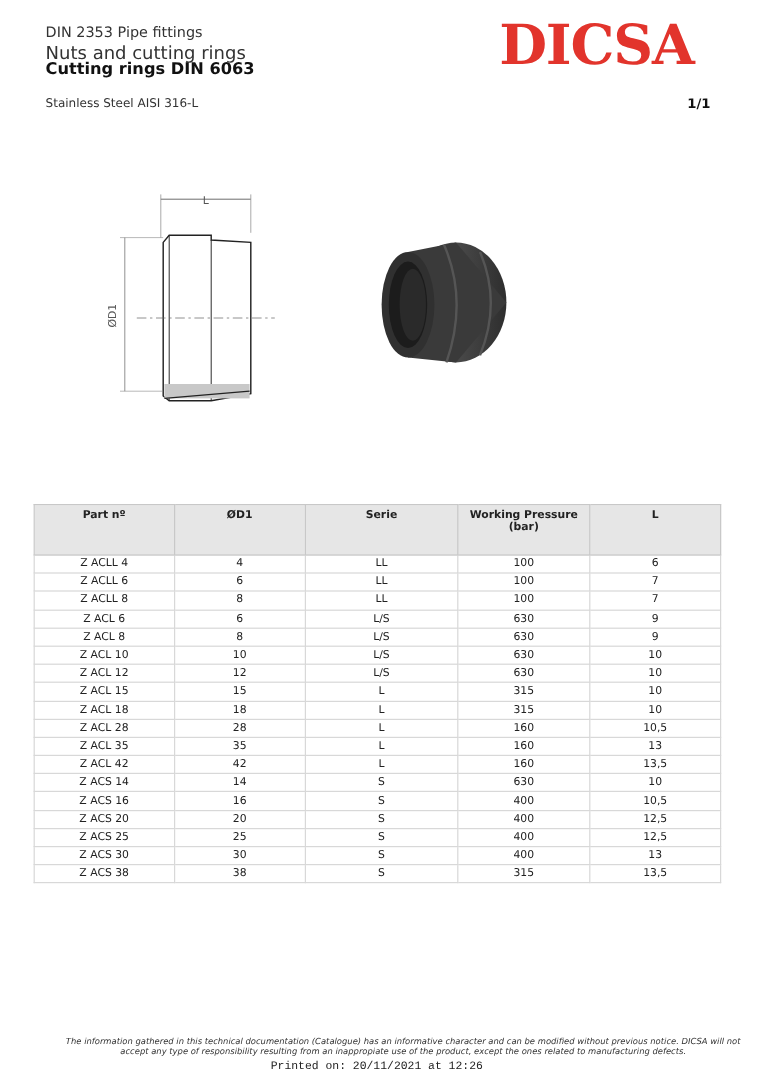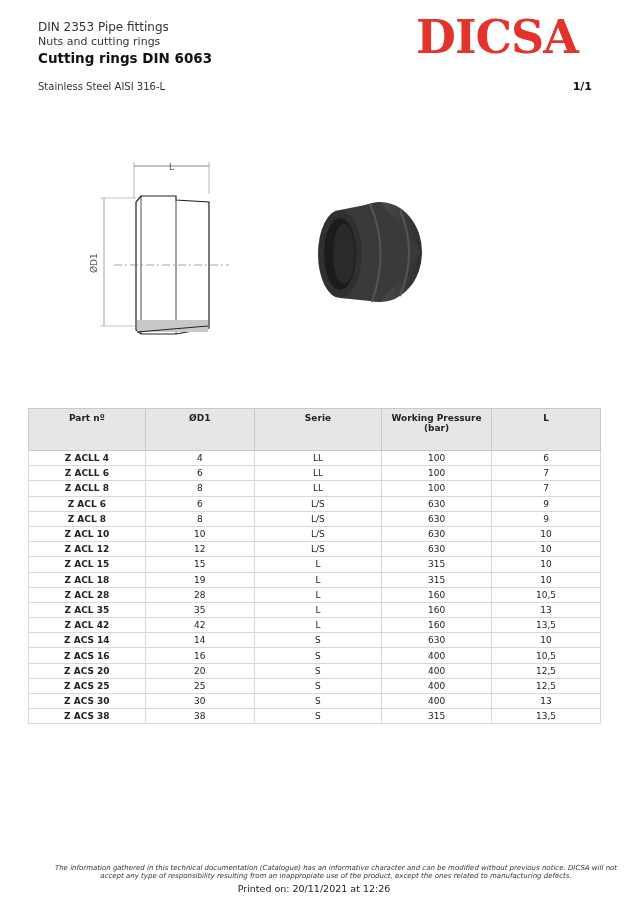--- a/index.html
+++ b/index.html
@@ -1,30 +1,30 @@
 <!DOCTYPE html>
 <html><head>
 <meta charset="utf-8">
 <style>
   html, body { margin:0; padding:0; background:#ffffff; }
   body { width:640px; height:905px; position:relative; overflow:hidden; font-family:"DejaVu Sans", sans-serif; color:#222; }
   .hdr-line1 { position:absolute; left:38px; top:20px; font-size:12px; color:#333; }
-  .hdr-line2 { position:absolute; left:38px; top:35px; font-size:11px; color:#333; }
+  .hdr-line2 { position:absolute; left:38px; top:35px; font-size:15px; color:#333; }
   .hdr-title { position:absolute; left:38px; top:50px; font-size:13.5px; font-weight:bold; color:#111; }
   .hdr-sub { position:absolute; left:38px; top:81px; font-size:10px; color:#333; }
   .hdr-page { position:absolute; right:48px; top:80px; font-size:11px; font-weight:bold; color:#111; }
   .logo { position:absolute; left:416px; top:14px; font-family:"DejaVu Serif", serif; font-size:46px; font-weight:bold; color:#e2342c; letter-spacing:-1px; line-height:1; }
   .drawing { position:absolute; left:84px; top:158px; width:150px; height:180px; }
   .photo { position:absolute; left:300px; top:190px; width:130px; height:130px; }
-  table.spec { position:absolute; left:28px; top:408px; width:573px; border-collapse:collapse; font-size:9px; }
+  table.spec { position:absolute; left:28px; top:420px; width:573px; border-collapse:collapse; font-size:9px; }
   table.spec th { background:#e6e6e6; border:1px solid #c8c8c8; font-weight:bold; height:36px; vertical-align:top; padding-top:4px; text-align:center; font-size:9px; color:#222; }
   table.spec td { border:1px solid #d8d8d8; text-align:center; height:14.2px; padding:0; color:#222; }
-  table.spec td.part { font-weight:bold; }
+  table.spec td.part { font-weight:normal; }
   .disclaimer { position:absolute; left:44px; top:864px; width:584px; text-align:center; font-size:7px; font-style:italic; color:#333; line-height:1.15; }
-  .printed { position:absolute; left:0; width:628px; top:883px; text-align:center; font-size:9.5px; color:#222; }
+  .printed { position:absolute; left:0; width:628px; top:883px; text-align:center; font-size:9.5px; color:#222;font-family:Liberation Mono, monospace; }
 </style>
 </head>
 <body>
 
 <div class="hdr-line1">DIN 2353 Pipe fittings</div>
 <div class="hdr-line2">Nuts and cutting rings</div>
 <div class="hdr-title">Cutting rings DIN 6063</div>
 <div class="hdr-sub">Stainless Steel AISI 316-L</div>
 <div class="hdr-page">1/1</div>
 <div class="logo">DICSA</div>
@@ -125,21 +125,21 @@
       </tr>
     <tr>
         <td class="part">Z ACL 15</td>
         <td>15</td>
         <td>L</td>
         <td>315</td>
         <td>10</td>
       </tr>
     <tr>
         <td class="part">Z ACL 18</td>
-        <td>19</td>
+        <td>18</td>
         <td>L</td>
         <td>315</td>
         <td>10</td>
       </tr>
     <tr>
         <td class="part">Z ACL 28</td>
         <td>28</td>
         <td>L</td>
         <td>160</td>
         <td>10,5</td>

